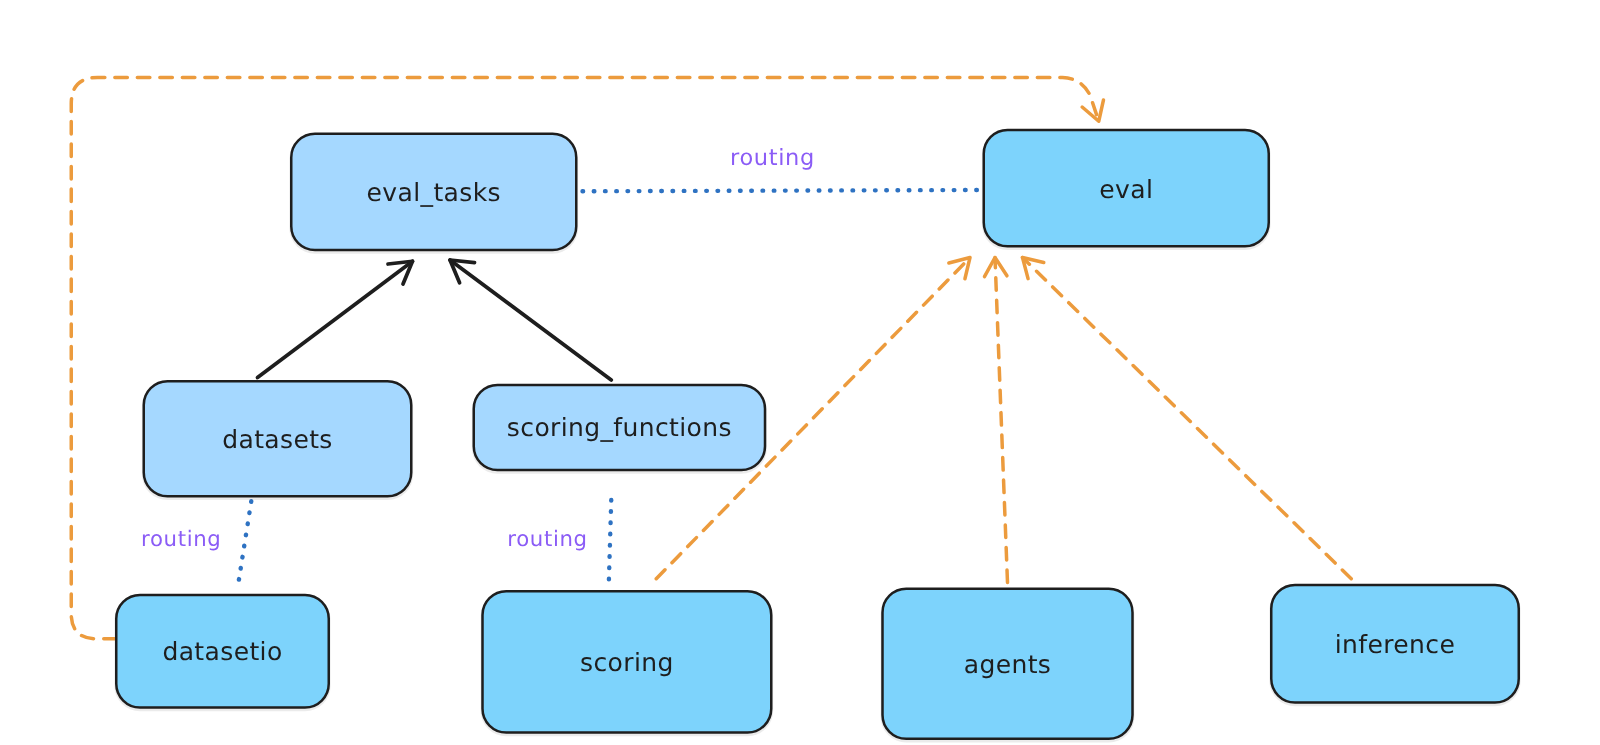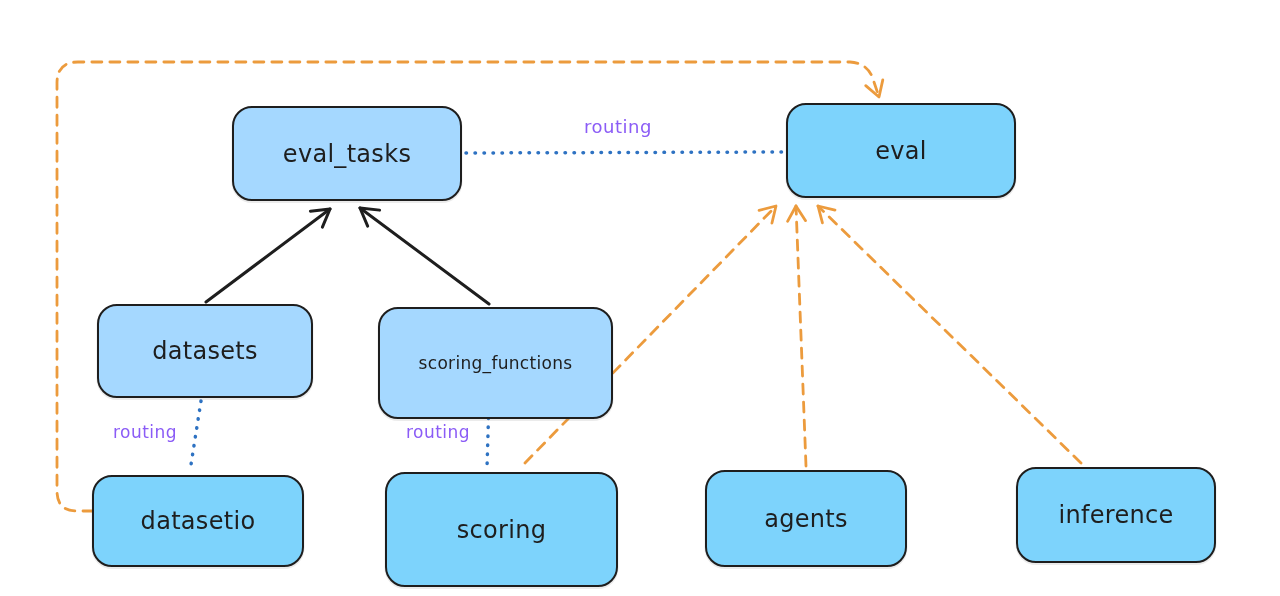--- a/index.html
+++ b/index.html
@@ -13,36 +13,36 @@
   }
   #edges { position: absolute; left: 0; top: 0; width: 1280px; height: 596px; }
 
   .node {
     position: absolute;
     border: 2.5px solid #1e1e1e;
     border-radius: 20px;
     display: flex;
     align-items: center;
     justify-content: center;
-    font-size: 24px;
+    font-size: 20px;
     color: #1e1e1e;
     letter-spacing: 0.3px;
     box-shadow: 0 1.5px 0 0.5px rgba(130,130,130,0.16);
     box-sizing: border-box;
   }
   .node-blue  { background: #a5d8ff; }
   .node-green { background: #7dd3fc; }
 
   #node-eval_tasks        { left: 232px; top: 106px; width: 230px; height: 95px; }
   #node-eval              { left: 786px; top: 103px; width: 230px; height: 95px; }
-  #node-datasets          { left:  97px; top: 304px; width: 216px; height: 94px; }
-  #node-scoring_functions { left: 378px; top: 307px; width: 235px; height: 112px; font-size: 17px; }
-  #node-datasetio         { left:  92px; top: 475px; width: 212px; height: 92px; }
+  #node-datasets          { left:  114px; top: 304px; width: 216px; height: 94px; }
+  #node-scoring_functions { left: 378px; top: 307px; width: 235px; height: 70px; font-size: 20px; }
+  #node-datasetio         { left:  92px; top: 475px; width: 172px; height: 92px; }
   #node-scoring           { left: 385px; top: 472px; width: 233px; height: 115px; }
-  #node-agents            { left: 705px; top: 470px; width: 202px; height: 97px; }
+  #node-agents            { left: 705px; top: 470px; width: 202px; height: 122px; }
   #node-inference         { left: 980px; top: 467px; width: 200px; height: 96px; margin-left: 36px; }
 
   .edge-label {
     position: absolute;
     color: #8b5cf6;
     font-size: 18px;
     font-weight: 500;
     letter-spacing: 0.5px;
     text-align: center;
   }

